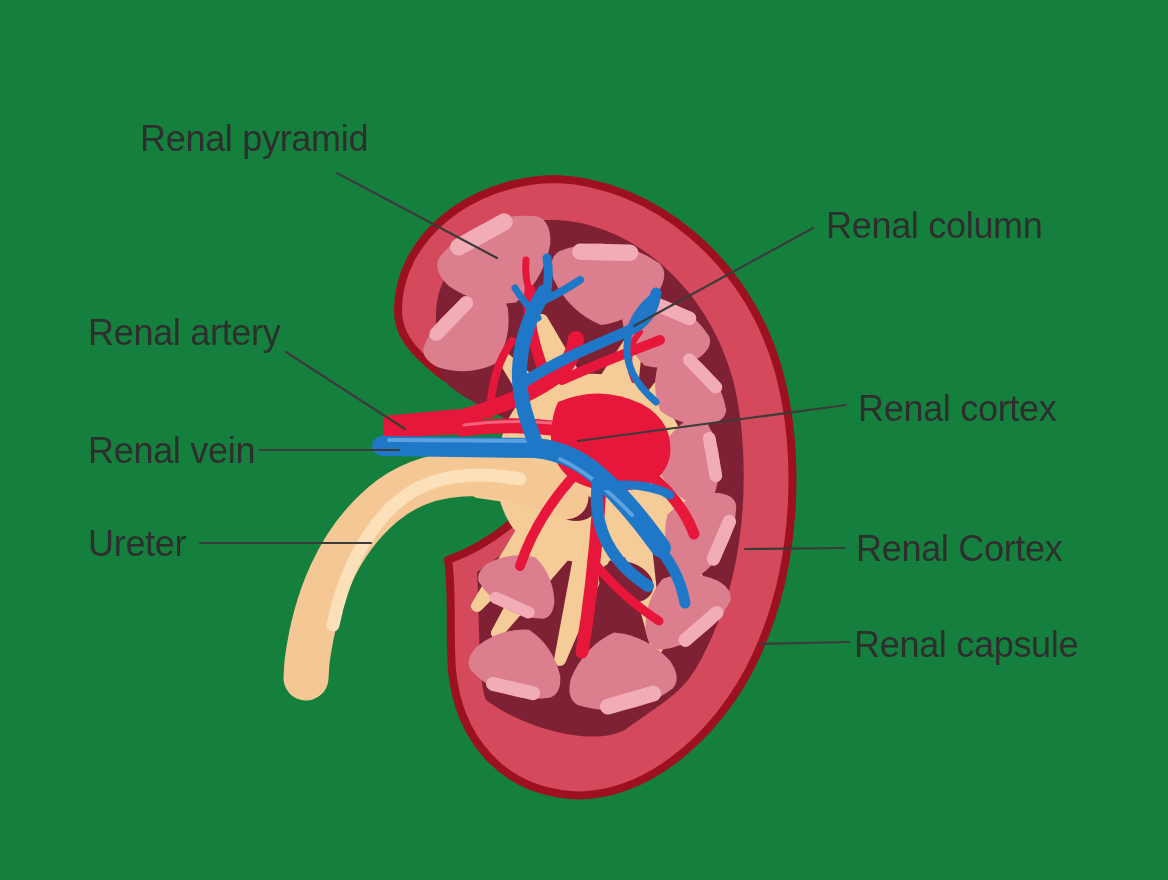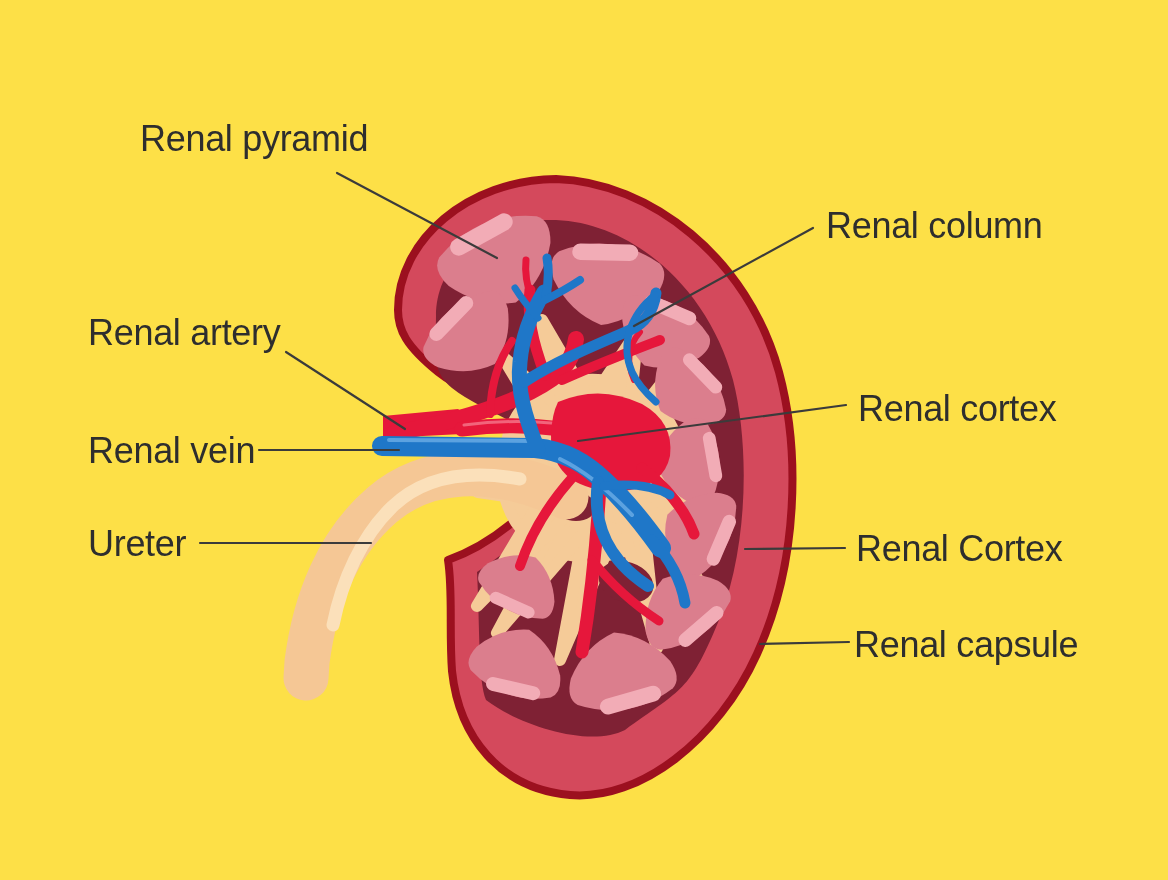--- a/index.html
+++ b/index.html
@@ -7,21 +7,21 @@
     padding: 0;
     background: #ffffff;
     width: 1168px;
     height: 880px;
     overflow: hidden;
   }
   .stage {
     position: relative;
     width: 1168px;
     height: 880px;
-    background: #fde047;
+    background: #15803d;
   }
   svg { display: block; }
   .lbl {
     font-family: "Liberation Sans", sans-serif;
     font-size: 36px;
     font-weight: 400;
     letter-spacing: -0.3px;
     fill: #2e2e2e;
   }
   .leader {

